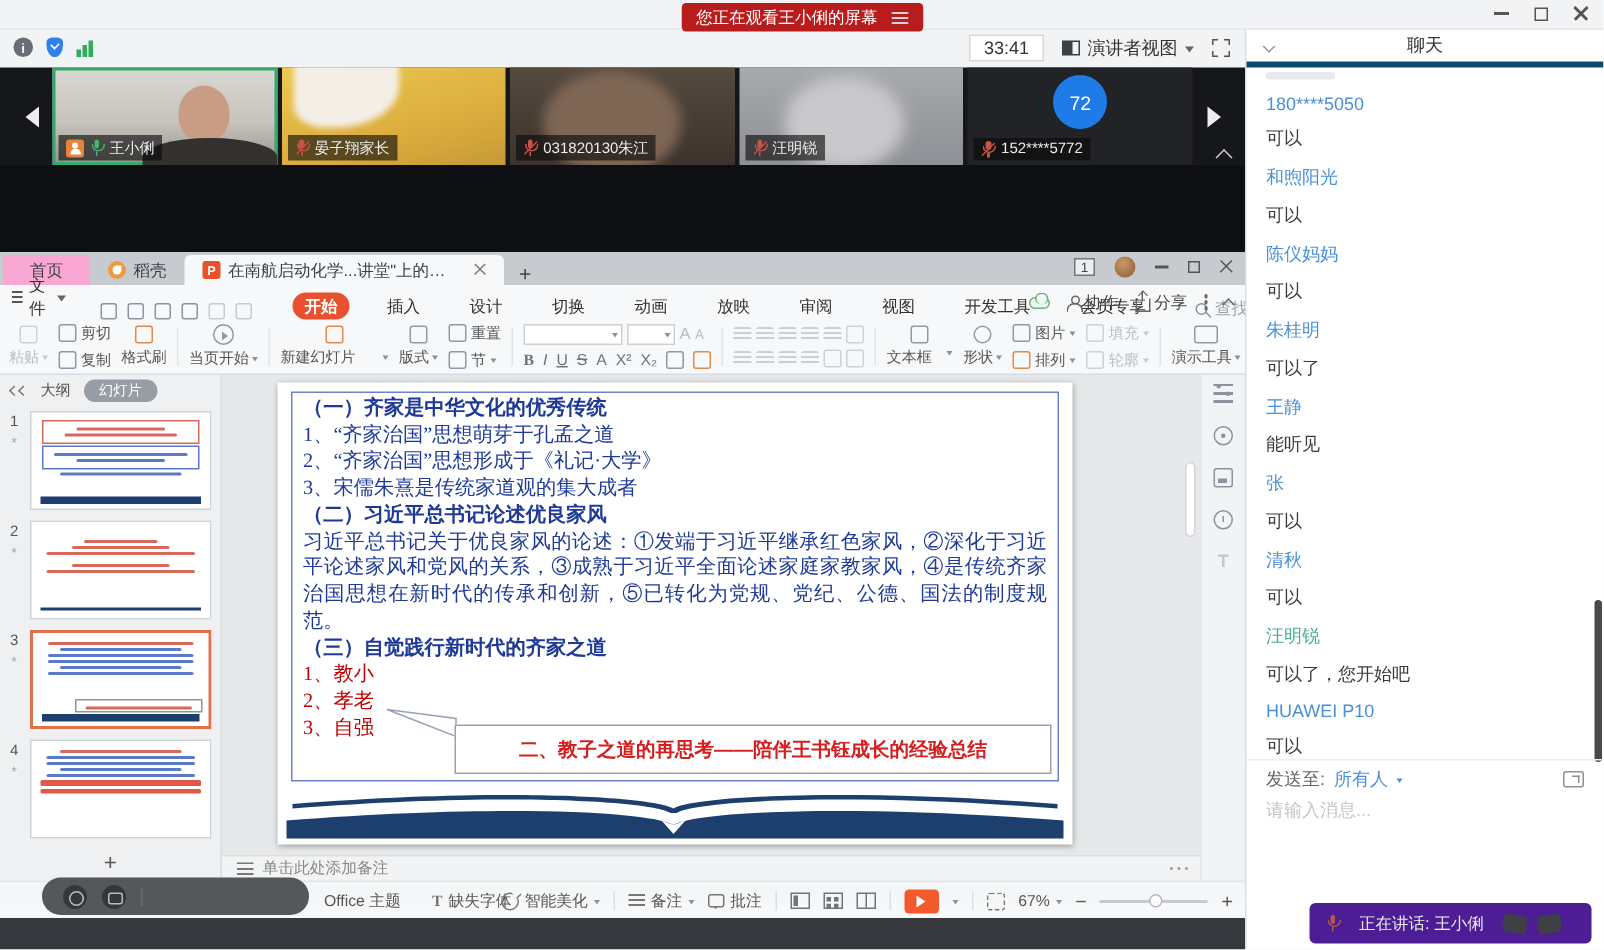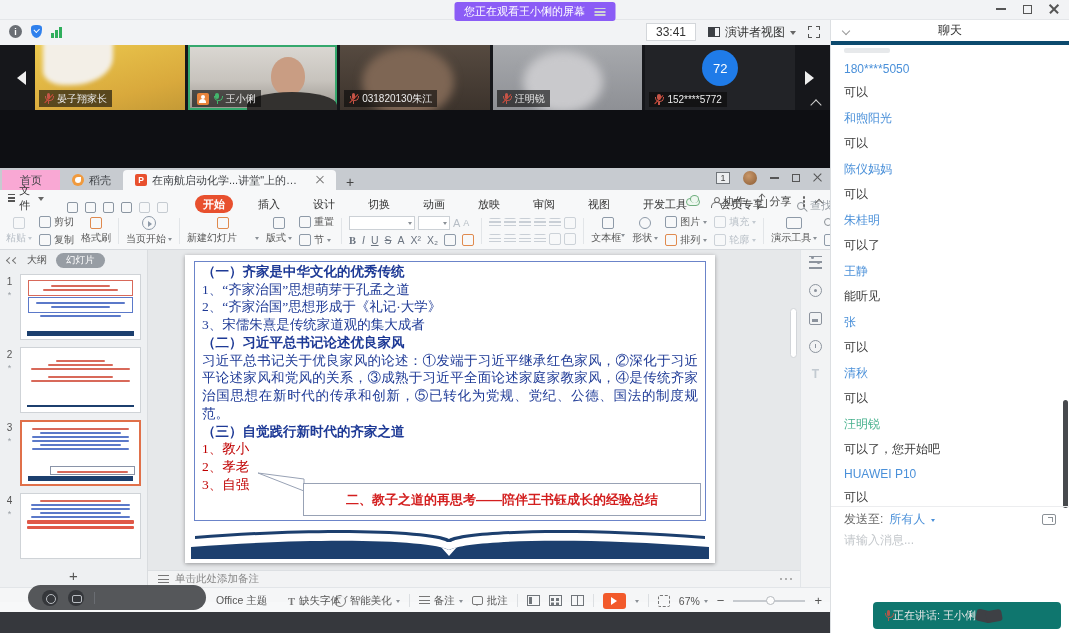--- a/index.html
+++ b/index.html
@@ -1,21 +1,21 @@
 <!DOCTYPE html>
 <html><head>
 <meta charset="utf-8">
 <style>
 *{box-sizing:border-box;margin:0;padding:0}
 html,body{width:1069px;height:633px}
 body{position:relative;font-family:"Liberation Sans",sans-serif;background:#fff;overflow:hidden;font-size:12px;color:#333}
 
 
 .topbar{position:absolute;left:0;top:0;width:1069px;height:20px;background:#f2f3f5;border-bottom:1px solid #e4e6e9;z-index:30}
-.share-pill{position:absolute;left:50%;top:2px;transform:translateX(-50%);background:#8b5cf6;color:#fff;font-size:11px;border-radius:3px;padding:2px 10px;display:flex;align-items:center;gap:9px;white-space:nowrap}
+.share-pill{position:absolute;left:50%;top:2px;transform:translateX(-50%);background:#b91c1c;color:#fff;font-size:11px;border-radius:3px;padding:2px 10px;display:flex;align-items:center;gap:9px;white-space:nowrap}
 .bars{width:11px;height:8px;background:repeating-linear-gradient(to bottom,#cfd2d6 0 1.5px,transparent 1.5px 3.2px)}
 .win-controls{position:absolute;right:10px;top:4px;display:flex;gap:17px;align-items:center}
 .wc-min{width:10px;height:1.6px;background:#555}
 .wc-max{width:9px;height:9px;border:1.4px solid #555}
 .wc-x{position:relative;width:10px;height:10px}
 .wc-x::before,.wc-x::after{content:"";position:absolute;left:-1px;top:4px;width:12px;height:1.5px;background:#555}
 .wc-x::before{transform:rotate(45deg)}.wc-x::after{transform:rotate(-45deg)}
 
 
 .mtoolbar{position:absolute;left:0;top:20px;width:830px;height:25px;background:#f2f3f5}
@@ -238,21 +238,21 @@
 .cname.green{color:#45b08c}
 .ctext{color:#3a3a3a;font-size:12px;margin-top:8px}
 .cscroll{position:absolute;right:1px;top:380px;width:5px;height:108px;background:#47494d;border-radius:3px}
 .csend{position:absolute;left:0;right:0;top:486px;height:26px;border-top:1px solid #ecedef;display:flex;align-items:center;gap:6px;padding:0 13px;font-size:12px}
 .csend .lab{color:#666}
 .csend .val{color:#4a90d9}
 .cd.blue{border-top-color:#4a90d9}
 .popout{margin-left:auto;width:14px;height:11px;border:1.3px solid #8a9096;border-radius:2px;position:relative}
 .popout::after{content:"";position:absolute;right:2px;top:2px;width:4px;height:4px;border-top:1.2px solid #8a9096;border-right:1.2px solid #8a9096}
 .cinput{position:absolute;left:13px;top:512px;font-size:12px;color:#c3c7cb}
-.ctoast{position:absolute;left:42px;right:8px;bottom:4px;height:27px;background:#0f766e;border-radius:4px;display:flex;align-items:center;gap:0;padding:0 11px;color:#e9e9e9;font-size:11px}
+.ctoast{position:absolute;left:42px;right:8px;bottom:4px;height:27px;background:#4c1d95;border-radius:4px;display:flex;align-items:center;gap:13px;padding:0 11px;color:#e9e9e9;font-size:11px}
 .ctoast .mic i{background:#b0584a}
 .ctoast .mic::before{border-color:#b0584a}
 .ctoast .mic::after{background:#b0584a}
 .blob{width:16px;height:12px;background:#3e4045;border-radius:3px;transform:rotate(12deg)}
 .blob.b2{margin-left:-6px;transform:rotate(-10deg)}
 </style>
 </head>
 <body>
 
 <div class="topbar">
@@ -291,39 +291,39 @@
         <i></i>
       </span>
   </div>
 </div>
 
 <div class="videostrip">
   <div class="navL">
       <span class="tri-l"></span>
     </div>
   <div class="tiles">
-    <div class="tile v2">
-      <div class="head"></div>
-      <div class="tile-label">
-        <span class="mic muted">
-            <i></i>
-            <b></b>
-          </span>
-        <span>晏子翔家长</span>
-      </div>
-    </div>
     <div class="tile v1 active">
       <div class="head"></div>
         <div class="body"></div>
       <div class="tile-label">
         <span class="pbadge"></span>
         <span class="mic">
             <i></i>
           </span>
         <span>王小俐</span>
+      </div>
+    </div>
+    <div class="tile v2">
+      <div class="head"></div>
+      <div class="tile-label">
+        <span class="mic muted">
+            <i></i>
+            <b></b>
+          </span>
+        <span>晏子翔家长</span>
       </div>
     </div>
     <div class="tile v3">
       <div class="head"></div>
       <div class="tile-label">
         <span class="mic muted">
             <i></i>
             <b></b>
           </span>
         <span>031820130朱江</span>
@@ -521,21 +521,21 @@
         <span class="ric lines grayed"></span>
         <span class="ric lines grayed"></span>
         <span class="ric lines grayed"></span>
         <span class="ric grayed"></span>
         <span class="ric grayed"></span>
       </span>
     </span>
     <span class="rsep"></span>
     <span class="rbig">
       <span class="ric"></span>
-      <span style="display:flex;gap:0">
+      <span style="display:flex;gap:10px">
           <span>文本框</span>
           <span class="cd"></span>
         </span>
     </span>
     <span class="rbig">
       <span class="ric" style="border-radius:50%"></span>
       <span style="display:flex;align-items:center;gap:2px">
           <span>形状</span>
           <span class="cd"></span>
         </span>

